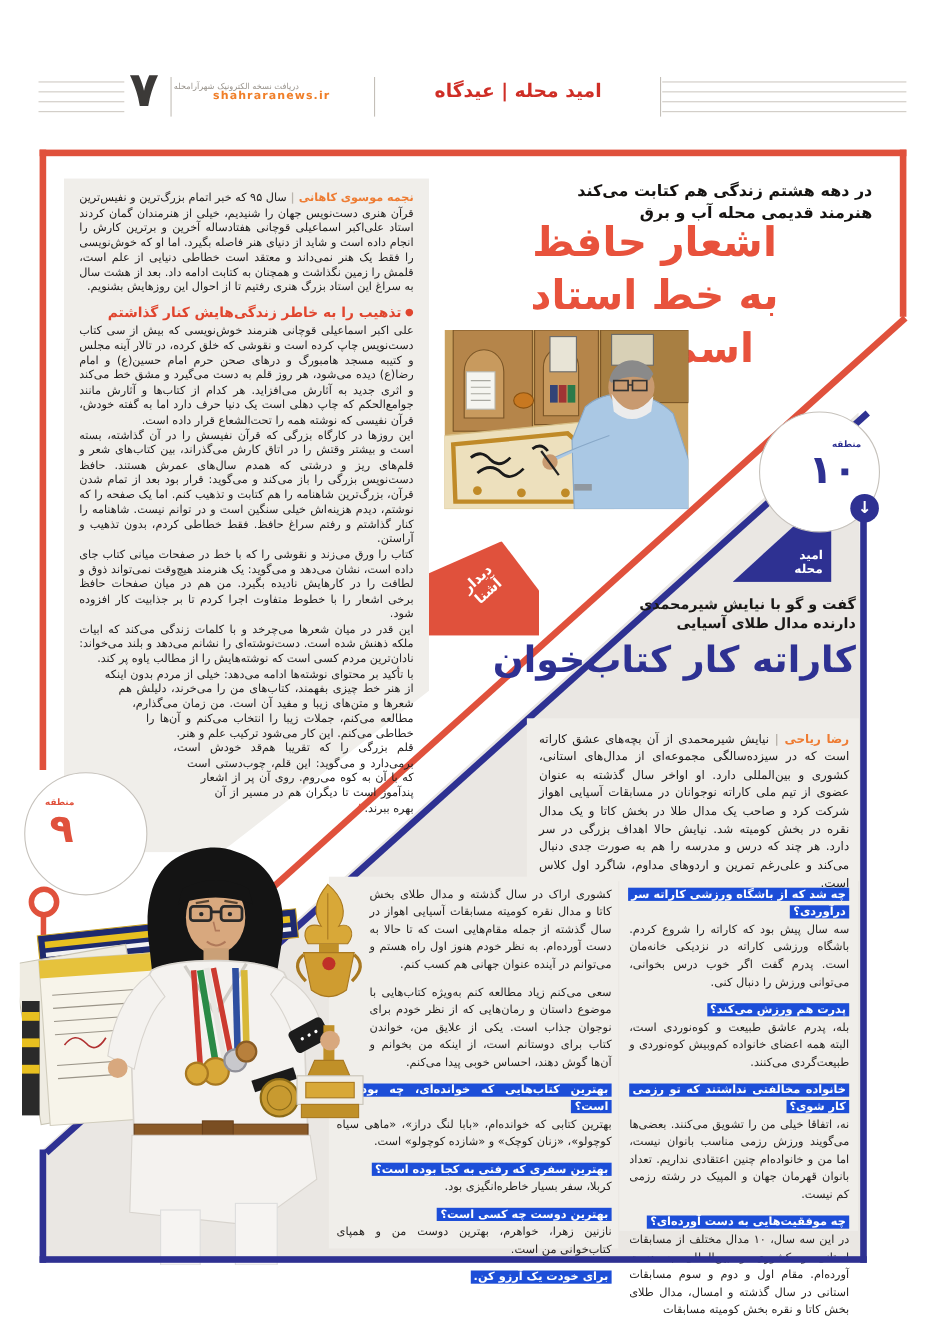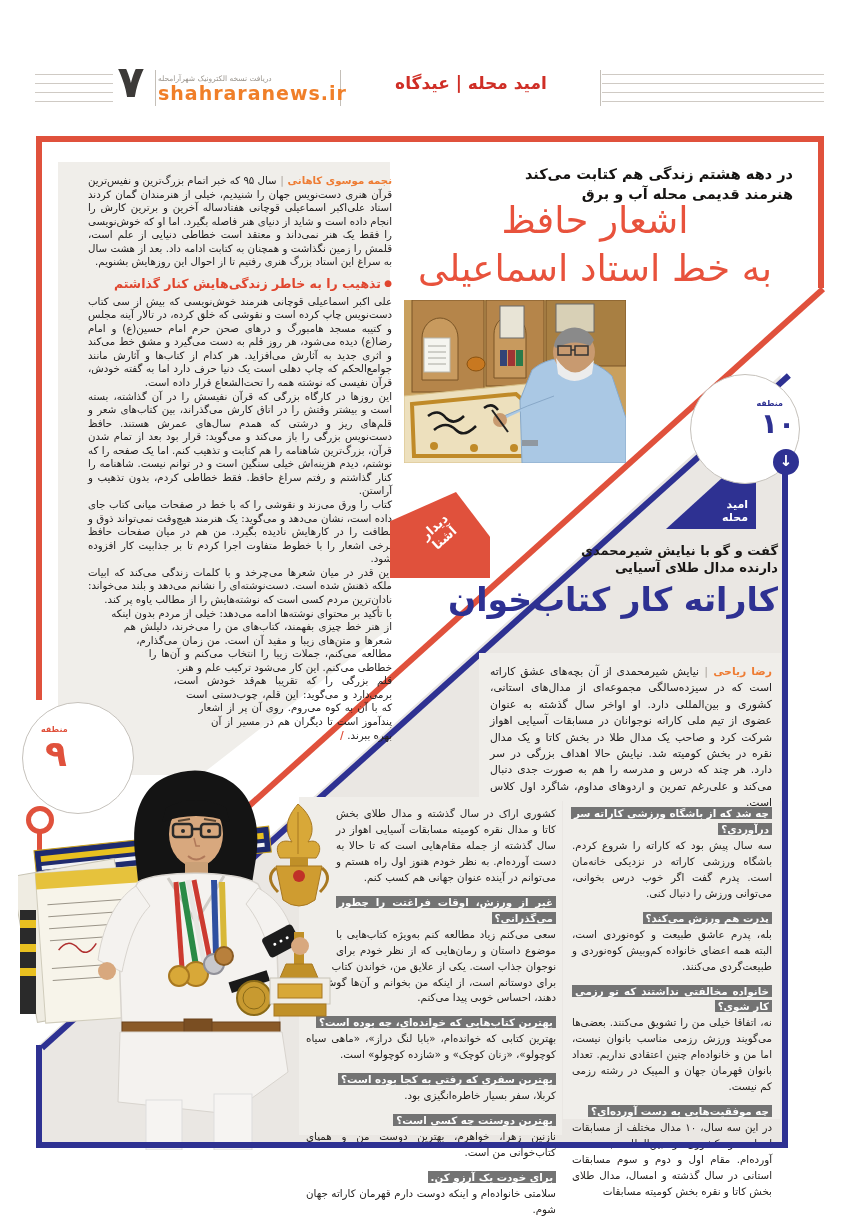--- a/index.html
+++ b/index.html
@@ -4,83 +4,83 @@
 <style>
   html,body{margin:0;padding:0;background:#ffffff;}
   .page{position:relative;width:858px;height:1220px;background:#fff;overflow:hidden;
         font-family:"DejaVu Sans",sans-serif;}
   .fa{direction:rtl;}
   
   .hrule{position:absolute;height:1px;background:#cfcac4;}
   .vrule{position:absolute;width:1px;background:#c4bfb8;}
   .page-num{position:absolute;left:108px;top:56px;width:46px;font-size:44px;font-weight:bold;color:#3c3a38;text-align:center;}
   .edition-note{position:absolute;left:158px;top:74px;width:178px;font-size:7.5px;color:#9a958e;text-align:left;}
-  .website{position:absolute;left:158px;top:82px;width:178px;font-size:19px;font-weight:bold;color:#f07f29;text-align:center;letter-spacing:1px;}
+  .website{position:absolute;left:158px;top:82px;width:178px;font-size:10px;font-weight:bold;color:#f07f29;text-align:center;letter-spacing:1px;}
   .section-title{position:absolute;left:344px;top:73px;width:254px;font-size:17px;font-weight:bold;color:#cf2e26;text-align:center;}
   
   .bar{position:absolute;background:#e0513c;z-index:4;}
   .bar-blue{position:absolute;background:#2e3192;z-index:4;}
   .diag{position:absolute;height:6px;transform-origin:0 50%;transform:rotate(-42deg);z-index:2;}
   .wedge{position:absolute;left:36px;top:375px;width:752px;height:773px;background:#eae7e3;
          clip-path:polygon(0 87%,99% 0,100% 100%,0 100%);z-index:1;}
   .ring9{position:absolute;left:26px;top:806px;width:18px;height:18px;border:5px solid #e0513c;border-radius:50%;background:#fff;z-index:6;}
   
   .panel{position:absolute;background:#f0eeea;z-index:3;}
   .panel1{left:58px;top:162px;width:332px;height:613px;clip-path:polygon(0 0,100% 0,100% 76%,43% 100%,0 100%);}
   .panel-lead{left:479px;top:653px;width:302px;height:148px;}
   .panel-right{left:563px;top:797px;width:217px;height:322px;}
   .panel-mid{left:299px;top:797px;width:263px;height:338px;}
   
-  .a1text{position:absolute;left:88px;top:174px;width:304px;z-index:5;
+  .a1text{position:absolute;left:72px;top:174px;width:304px;z-index:5;
           font-size:10.2px;line-height:1.33;color:#232020;text-align:justify;}
   .a1text p{margin:0;}
   .byline{color:#ee7c33;font-weight:bold;}
   .byline::after{content:"\00a0|\00a0";color:#b9b4ad;}
   .sub{margin:7px 0 2px;font-size:12.5px;font-weight:bold;color:#e0452e;}
   .sub::before{content:"\25cf\00a0";font-size:9px;vertical-align:2px;}
   .cutfloat{float:left;width:158px;height:172px;shape-outside:polygon(0 0,0 100%,100% 100%);shape-margin:8px;}
   .endmark::after{content:"\00a0/";color:#e0513c;font-weight:bold;}
   .kicker1{position:absolute;left:400px;top:164px;width:393px;z-index:5;
            font-size:14.5px;line-height:1.4;font-weight:bold;color:#161412;text-align:right;}
   .headline1{position:absolute;left:395px;top:197px;width:400px;z-index:5;
-             font-size:37px;line-height:1.3;font-weight:normal;color:#e8523c;text-align:center;}
+             font-size:37px;line-height:1.3;font-weight:bold;color:#e8523c;text-align:center;}
   .photo1{position:absolute;left:404px;top:300px;width:222px;height:163px;z-index:5;overflow:hidden;}
   
   .didar{position:absolute;left:390px;top:492px;width:100px;height:86px;background:#e0513c;z-index:6;
          clip-path:polygon(0 100%,0 34%,66% 0,100% 52%,100% 100%);}
   .didar-text{position:absolute;left:10px;top:26px;width:80px;transform:rotate(-42deg);
               color:#fff;font-weight:bold;font-size:13px;line-height:1.15;text-align:center;}
   .omid-flag{position:absolute;left:666px;top:447px;width:90px;height:82px;background:#2e3192;z-index:6;
              clip-path:polygon(100% 0,100% 100%,0 100%);}
   .omid-text{position:absolute;right:8px;bottom:5px;color:#fff;font-weight:bold;font-size:11px;line-height:1.2;text-align:right;}
   .badge{position:absolute;border-radius:50%;background:#fff;border:1px solid #c6c2bc;z-index:7;}
   .badge10{left:690px;top:374px;width:108px;height:108px;}
   .badge9{left:22px;top:702px;width:110px;height:110px;}
   .badge-label{position:absolute;font-size:8px;font-weight:bold;}
   .badge-num{position:absolute;font-weight:bold;}
   .b10-label{right:16px;top:24px;color:#2e3192;}
-  .b10-num{right:4px;top:32px;font-size:28px;color:#2e3192;}
+  .b10-num{right:20px;top:32px;font-size:36px;color:#2e3192;}
   .b9-label{left:18px;top:22px;color:#e0513c;}
   .b9-num{left:22px;top:30px;font-size:36px;color:#e0513c;}
   .arrow-circle{position:absolute;left:773px;top:449px;width:26px;height:26px;border-radius:50%;background:#2e3192;z-index:8;
                 color:#fff;font-size:15px;font-weight:bold;text-align:center;line-height:25px;}
   
   .kicker2{position:absolute;left:560px;top:543px;width:218px;z-index:5;
            font-size:13px;line-height:1.3;font-weight:bold;color:#1a1816;text-align:right;}
   .headline2{position:absolute;left:430px;top:580px;width:348px;z-index:5;
              font-size:33px;font-weight:bold;color:#2e3192;text-align:right;}
   .lead2{position:absolute;left:490px;top:664px;width:282px;z-index:5;
          font-size:10.8px;line-height:1.52;color:#232020;text-align:justify;}
   .lead2 p{margin:0;}
   .col{position:absolute;z-index:5;font-size:10.3px;line-height:1.55;color:#262320;text-align:justify;}
   .col-right{left:572px;top:806px;width:200px;}
   .col-mid{left:306px;top:806px;width:250px;}
   .qa{margin-top:9px;}
   .qa:first-child{margin-top:0;}
-  .q{background:#737373;color:#fff;font-weight:bold;padding:0 3px;box-decoration-break:clone;-webkit-box-decoration-break:clone;}
+  .q{background:#1d4ed8;color:#fff;font-weight:bold;padding:0 3px;box-decoration-break:clone;-webkit-box-decoration-break:clone;}
   .a{display:block;}
   .girlfloat{float:left;width:30px;height:205px;shape-outside:polygon(0 0,100% 0,100% 70%,0 100%);}
   .girl{position:absolute;left:18px;top:770px;width:322px;height:380px;z-index:5;}
 </style>
 </head>
 <body>
 
 <div class="page">
 
   <div>
@@ -231,38 +231,36 @@
     <div class="qa">
       <span class="q">چه موفقیت‌هایی به دست آورده‌ای؟</span>
       <span class="a">در این سه سال، ۱۰ مدال مختلف از مسابقات استانی و کشوری و بین‌المللی به دست آورده‌ام. مقام اول و دوم و سوم مسابقات استانی در سال گذشته و امسال، مدال طلای بخش کاتا و نقره بخش کومیته مسابقات</span>
     </div>
   </div>
 
   <div class="col col-mid fa">
     <div class="girlfloat"></div>
     <div>کشوری اراک در سال گذشته و مدال طلای بخش کاتا و مدال نقره کومیته مسابقات آسیایی اهواز در سال گذشته از جمله مقام‌هایی است که تا حالا به دست آورده‌ام. به نظر خودم هنوز اول راه هستم و می‌توانم در آینده عنوان جهانی هم کسب کنم.</div>
     <div class="qa">
-      <span class="q">غیر از ورزش، اوقات فراغتت را چطور می‌گذرانی؟</span>
       <span class="a">سعی می‌کنم زیاد مطالعه کنم به‌ویژه کتاب‌هایی با موضوع داستان و رمان‌هایی که از نظر خودم برای نوجوان جذاب است. یکی از علایق من، خواندن کتاب برای دوستانم است، از اینکه من بخوانم و آن‌ها گوش دهند، احساس خوبی پیدا می‌کنم.</span>
     </div>
     <div class="qa">
       <span class="q">بهترین کتاب‌هایی که خوانده‌ای، چه بوده است؟</span>
       <span class="a">بهترین کتابی که خوانده‌ام، «بابا لنگ دراز»، «ماهی سیاه کوچولو»، «زنان کوچک» و «شازده کوچولو» است.</span>
     </div>
     <div class="qa">
       <span class="q">بهترین سفری که رفتی به کجا بوده است؟</span>
       <span class="a">کربلا، سفر بسیار خاطره‌انگیزی بود.</span>
     </div>
     <div class="qa">
-      <span class="q">بهترین دوستت چه کسی است؟</span>
+      <span class="q">بهترین دوست چه کسی است؟</span>
       <span class="a">نازنین زهرا، خواهرم، بهترین دوست من و همپای کتاب‌خوانی من است.</span>
     </div>
     <div class="qa">
       <span class="q">برای خودت یک آرزو کن.</span>
-      <span class="a">سلامتی خانواده‌ام و اینکه دوست دارم قهرمان کاراته جهان شوم.</span>
     </div>
   </div>
 
   <div class="girl">
     <svg width="322" height="380" viewBox="0 0 322 380">
 
       <g transform="rotate(-6 120 95)">
         <rect x="18" y="70" width="236" height="26" fill="#1e2a6e" stroke="#c8a020"></rect>
         <rect x="24" y="76" width="224" height="6" fill="#e8c020"></rect>
         <rect x="24" y="86" width="224" height="4" fill="#f2f2f2"></rect>

